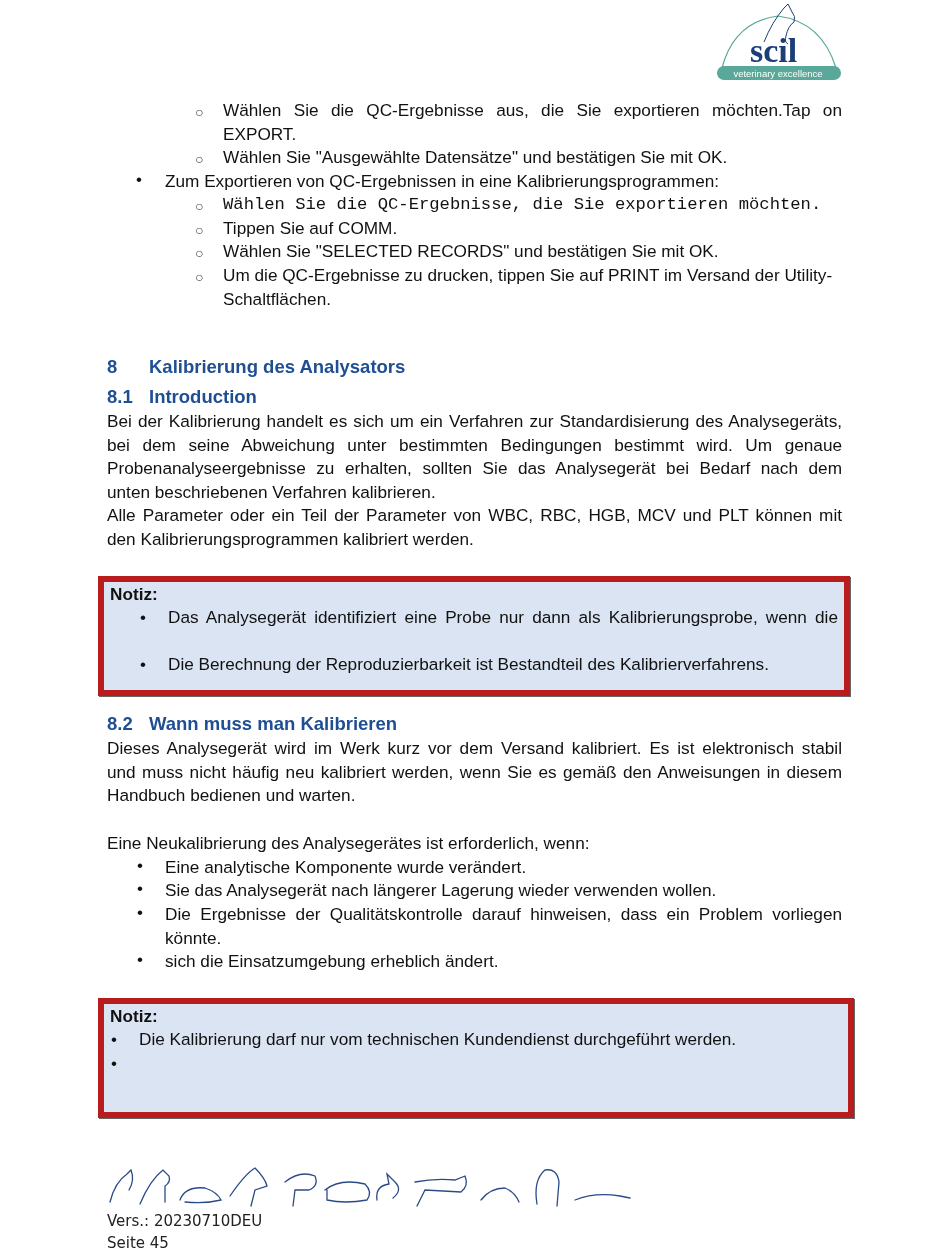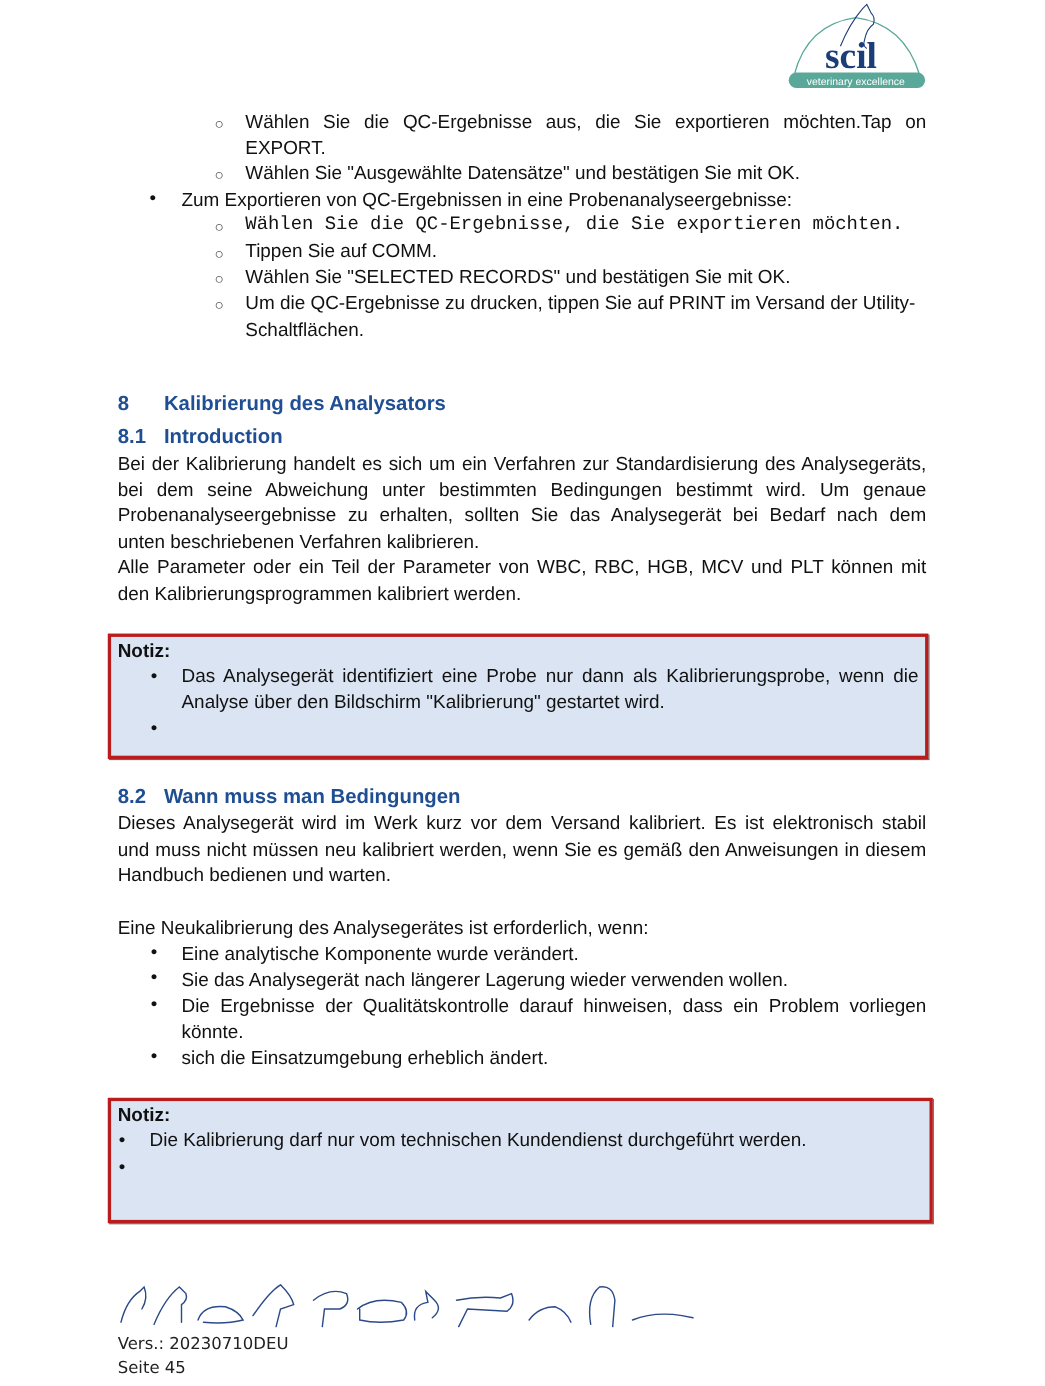--- a/index.html
+++ b/index.html
@@ -5,21 +5,21 @@
   html, body { margin: 0; padding: 0; background: #ffffff; }
   body { width: 950px; height: 1260px; position: relative; overflow: hidden;
          font-family: "Liberation Sans", sans-serif; color: #111; font-size: 17.2px; }
   .logo { position: absolute; left: 714px; top: 2px; width: 128px; height: 80px; }
   .p { position: absolute; left: 107px; width: 735px; line-height: 23.6px; text-align: justify; margin: 0; }
   .li { position: absolute; line-height: 23.6px; margin: 0; text-align: justify; }
   .bullet { position: absolute; font-size: 17px; }
   .circ { position: absolute; font-size: 14px; color: #444; }
   h2, h3 { position: absolute; margin: 0; color: #1f4e93; font-weight: bold; font-size: 18.5px; }
   h2 .num, h3 .num { display: inline-block; width: 42px; }
-  .note { position: absolute; left: 98px; width: 740px; background: #dbe4f3; border: 3px solid #b91c1c;
+  .note { position: absolute; left: 98px; width: 740px; background: #dbe4f3; border: 6px solid #b91c1c;
           box-shadow: 1px 1px 0 #666; }
   .note-title { position: absolute; left: 6px; top: 2px; font-weight: bold; font-size: 17.2px; }
   .footer-art { position: absolute; left: 105px; top: 1160px; width: 530px; height: 50px; }
   .footer-text { position: absolute; left: 107px; font-family: "DejaVu Sans", sans-serif; font-size: 15px; color: #222; }
 </style>
 </head>
 <body>
 
 <div class="logo">
   <svg width="128" height="80" viewBox="0 0 128 80">
@@ -31,21 +31,21 @@
   </svg>
 </div>
 
 <span class="circ" style="left:195px;top:104px;">○</span>
 <p class="li" style="left:223px;top:99px;width:619px;text-align-last:justify;">Wählen Sie die QC-Ergebnisse aus, die Sie exportieren möchten.Tap on</p>
 <p class="li" style="left:223px;top:123px;">EXPORT.</p>
 <span class="circ" style="left:195px;top:151px;">○</span>
 <p class="li" style="left:223px;top:146px;">Wählen Sie "Ausgewählte Datensätze" und bestätigen Sie mit OK.</p>
 
 <span class="bullet" style="left:136px;top:170px;">•</span>
-<p class="li" style="left:165px;top:170px;">Zum Exportieren von QC-Ergebnissen in eine Probenanalyseergebnisse:</p>
+<p class="li" style="left:165px;top:170px;">Zum Exportieren von QC-Ergebnissen in eine Kalibrierungsprogrammen:</p>
 
 <span class="circ" style="left:195px;top:198px;">○</span>
 <p class="li" style="left:223px;top:193px;font-family:Liberation Mono, monospace;">Wählen Sie die QC-Ergebnisse, die Sie exportieren möchten.</p>
 <span class="circ" style="left:195px;top:222px;">○</span>
 <p class="li" style="left:223px;top:217px;">Tippen Sie auf COMM.</p>
 <span class="circ" style="left:195px;top:245px;">○</span>
 <p class="li" style="left:223px;top:240px;">Wählen Sie "SELECTED RECORDS" und bestätigen Sie mit OK.</p>
 <span class="circ" style="left:195px;top:269px;">○</span>
 <p class="li" style="left:223px;top:264px;width:619px;">Um die QC-Ergebnisse zu drucken, tippen Sie auf PRINT im Versand der Utility-</p>
 <p class="li" style="left:223px;top:288px;">Schaltflächen.</p>
@@ -61,29 +61,29 @@
 <p class="p" style="top:434px;text-align-last:justify;">bei dem seine Abweichung unter bestimmten Bedingungen bestimmt wird. Um genaue</p>
 <p class="p" style="top:457px;text-align-last:justify;">Probenanalyseergebnisse zu erhalten, sollten Sie das Analysegerät bei Bedarf nach dem</p>
 <p class="p" style="top:481px;">unten beschriebenen Verfahren kalibrieren.</p>
 <p class="p" style="top:504px;text-align-last:justify;">Alle Parameter oder ein Teil der Parameter von WBC, RBC, HGB, MCV und PLT können mit</p>
 <p class="p" style="top:528px;">den Kalibrierungsprogrammen kalibriert werden.</p>
 
 <div class="note" style="top:576px;height:108px;">
   <span class="note-title">Notiz:</span>
   <span class="bullet" style="left:36px;top:26px;">•</span>
   <p class="li" style="left:64px;top:24px;width:670px;text-align-last:justify;">Das Analysegerät identifiziert eine Probe nur dann als Kalibrierungsprobe, wenn die</p>
-  <p class="li" style="left:64px;top:48px;">Analyse über den Bildschirm "Kalibrierung" gestartet wird.</p>
   <span class="bullet" style="left:36px;top:73px;">•</span>
+  <p class="li" style="left:64px;top:71px;">Die Berechnung der Reproduzierbarkeit ist Bestandteil des Kalibrierverfahrens.</p>
 </div>
 
 <h3 style="left:107px;top:713px;">
-  <span class="num">8.2</span><span>Wann muss man Bedingungen</span>
+  <span class="num">8.2</span><span>Wann muss man Kalibrieren</span>
 </h3>
 <p class="p" style="top:737px;text-align-last:justify;">Dieses Analysegerät wird im Werk kurz vor dem Versand kalibriert. Es ist elektronisch stabil</p>
-<p class="p" style="top:761px;text-align-last:justify;">und muss nicht müssen neu kalibriert werden, wenn Sie es gemäß den Anweisungen in diesem</p>
+<p class="p" style="top:761px;text-align-last:justify;">und muss nicht häufig neu kalibriert werden, wenn Sie es gemäß den Anweisungen in diesem</p>
 <p class="p" style="top:784px;">Handbuch bedienen und warten.</p>
 
 <p class="p" style="top:832px;">Eine Neukalibrierung des Analysegerätes ist erforderlich, wenn:</p>
 
 <span class="bullet" style="left:137px;top:856px;">•</span>
 <p class="li" style="left:165px;top:856px;">Eine analytische Komponente wurde verändert.</p>
 <span class="bullet" style="left:137px;top:879px;">•</span>
 <p class="li" style="left:165px;top:879px;">Sie das Analysegerät nach längerer Lagerung wieder verwenden wollen.</p>
 <span class="bullet" style="left:137px;top:903px;">•</span>
 <p class="li" style="left:165px;top:903px;width:677px;text-align-last:justify;">Die Ergebnisse der Qualitätskontrolle darauf hinweisen, dass ein Problem vorliegen</p>

